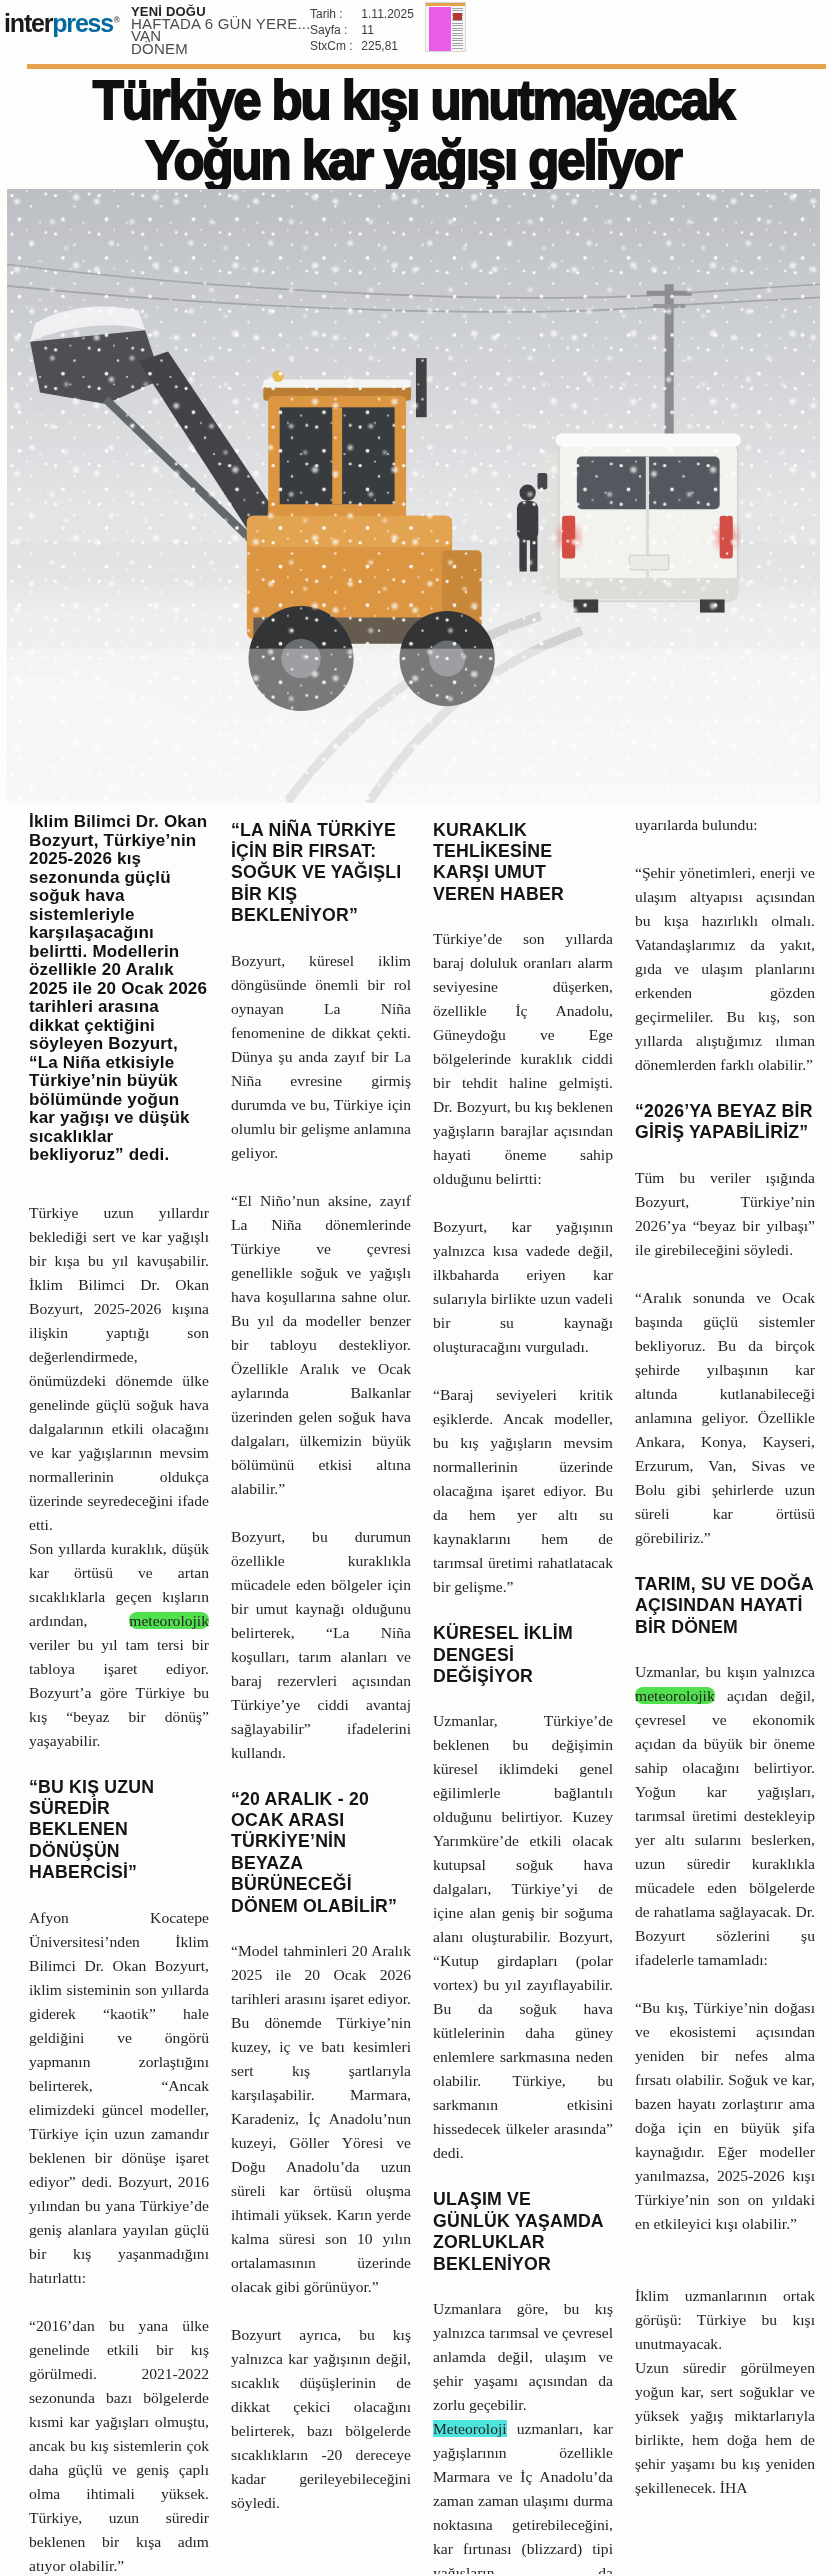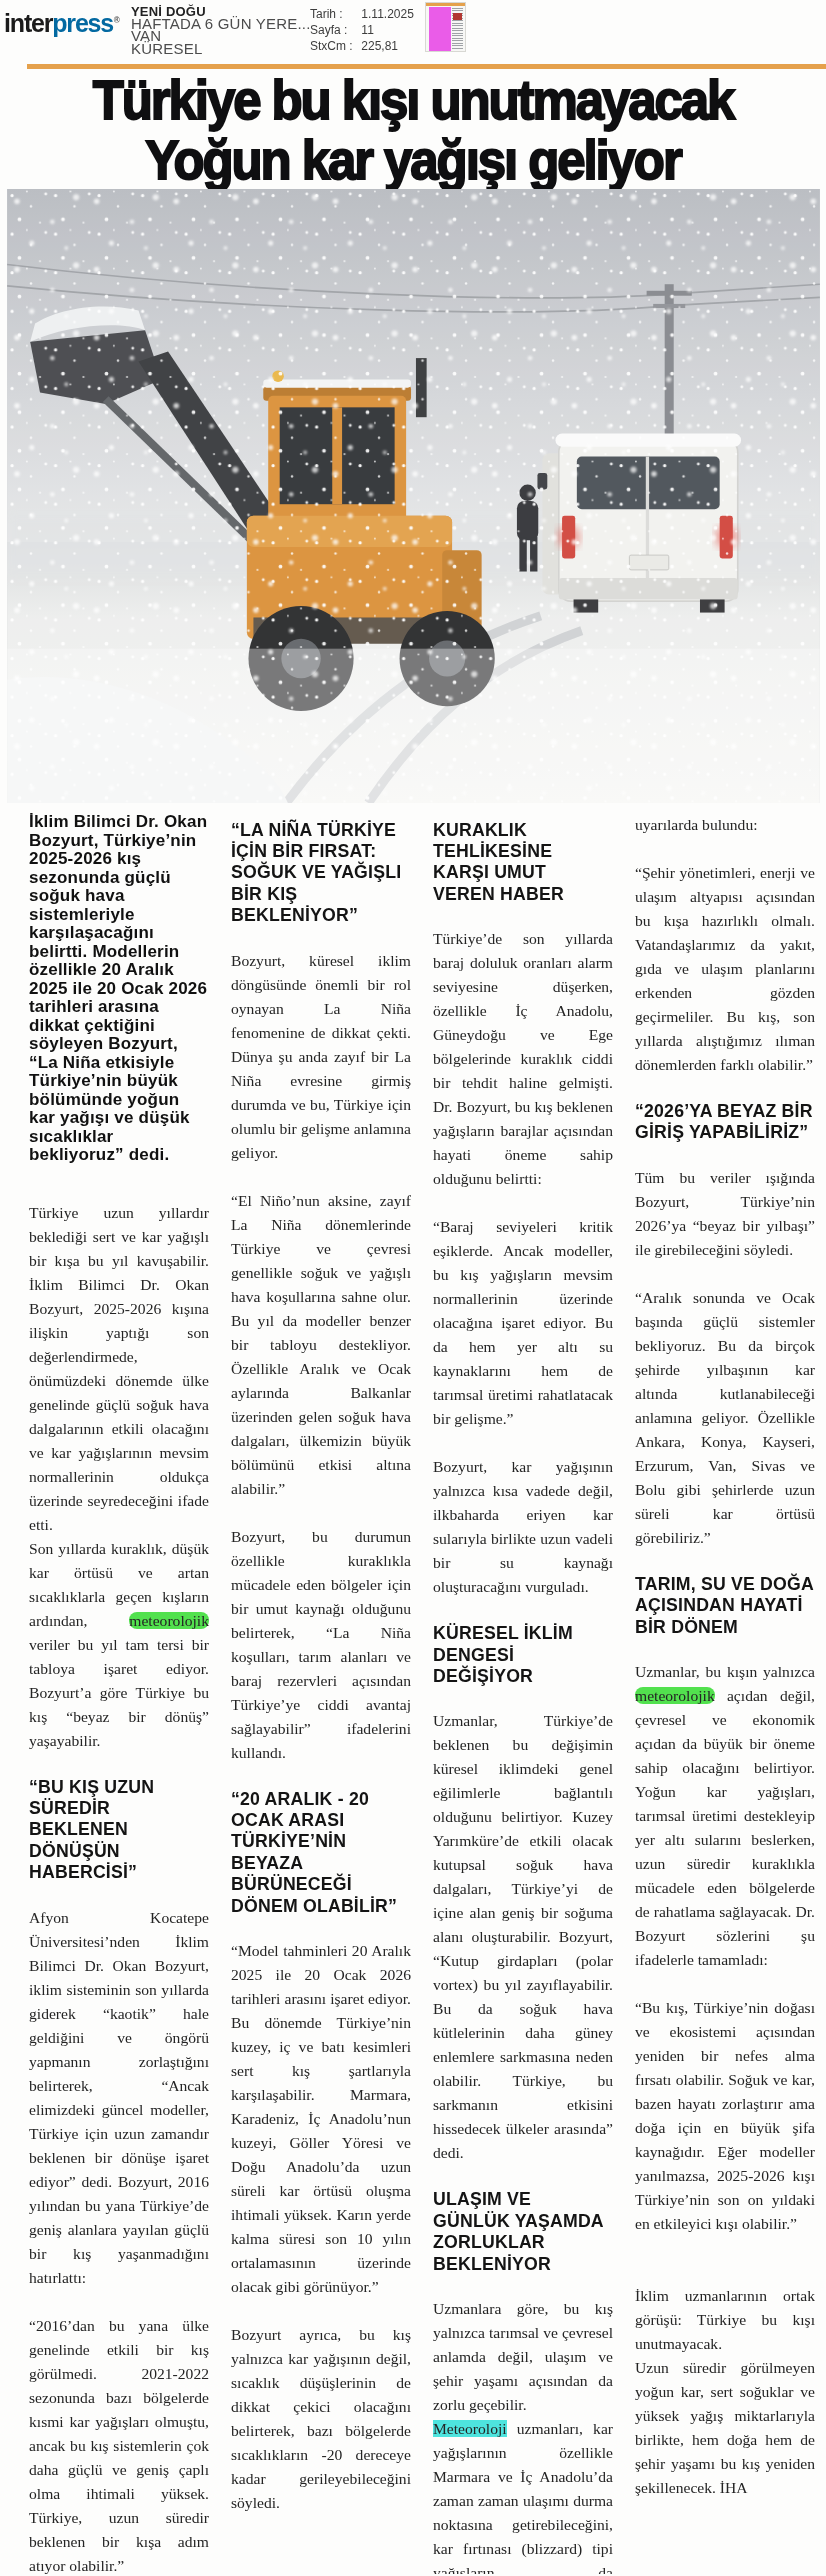--- a/index.html
+++ b/index.html
@@ -55,21 +55,21 @@
 <div class="page">
 
   <div class="logo">
     <span class="lg-black">inter</span><span class="lg-red">press</span><span class="lg-reg">®</span>
   </div>
 
   <div class="pub">
     <div class="pub-name">YENİ DOĞU</div>
     <div class="pub-line">HAFTADA 6 GÜN YERE...</div>
     <div class="pub-line">VAN</div>
-    <div class="pub-line">KÜRESEL</div>
+    <div class="pub-line">DÖNEM</div>
   </div>
 
   <div class="meta">
     <div class="meta-row">
       <span class="meta-label">Tarih :</span>
       <span class="meta-value">1.11.2025</span>
     </div>
     <div class="meta-row">
       <span class="meta-label">Sayfa :</span>
       <span class="meta-value">11</span>
@@ -220,22 +220,22 @@
         <p><span>Bozyurt, küresel iklim döngüsünde önemli bir rol oynayan La Niña fenomenine de dikkat çekti. Dünya şu anda zayıf bir La Niña evresine girmiş durumda ve bu, Türkiye için olumlu bir gelişme anlamına geliyor.</span></p>
         <p><span>“El Niño’nun aksine, zayıf La Niña dönemlerinde Türkiye ve çevresi genellikle soğuk ve yağışlı hava koşullarına sahne olur. Bu yıl da modeller benzer bir tabloyu destekliyor. Özellikle Aralık ve Ocak aylarında Balkanlar üzerinden gelen soğuk hava dalgaları, ülkemizin büyük bölümünü etkisi altına alabilir.”</span></p>
         <p><span>Bozyurt, bu durumun özellikle kuraklıkla mücadele eden bölgeler için bir umut kaynağı olduğunu belirterek, “La Niña koşulları, tarım alanları ve baraj rezervleri açısından Türkiye’ye ciddi avantaj sağlayabilir” ifadelerini kullandı.</span></p>
         <h3><span>“20 ARALIK - 20 OCAK ARASI TÜRKİYE’NİN BEYAZA BÜRÜNECEĞİ DÖNEM OLABİLİR”</span></h3>
         <p><span>“Model tahminleri 20 Aralık 2025 ile 20 Ocak 2026 tarihleri arasını işaret ediyor. Bu dönemde Türkiye’nin kuzey, iç ve batı kesimleri sert kış şartlarıyla karşılaşabilir. Marmara, Karadeniz, İç Anadolu’nun kuzeyi, Göller Yöresi ve Doğu Anadolu’da uzun süreli kar örtüsü oluşma ihtimali yüksek. Karın yerde kalma süresi son 10 yılın ortalamasının üzerinde olacak gibi görünüyor.”</span></p>
         <p><span>Bozyurt ayrıca, bu kış yalnızca kar yağışının değil, sıcaklık düşüşlerinin de dikkat çekici olacağını belirterek, bazı bölgelerde sıcaklıkların -20 dereceye kadar gerileyebileceğini söyledi.</span></p>
       </div>
     <div class="col">
         <h3><span>KURAKLIK TEHLİKESİNE KARŞI UMUT VEREN HABER</span></h3>
         <p><span>Türkiye’de son yıllarda baraj doluluk oranları alarm seviyesine düşerken, özellikle İç Anadolu, Güneydoğu ve Ege bölgelerinde kuraklık ciddi bir tehdit haline gelmişti. Dr. Bozyurt, bu kış beklenen yağışların barajlar açısından hayati öneme sahip olduğunu belirtti:</span></p>
+        <p><span>Bozyurt, kar yağışının yalnızca kısa vadede değil, ilkbaharda eriyen kar sularıyla birlikte uzun vadeli bir su kaynağı oluşturacağını vurguladı.</span></p>
         <p><span>“Baraj seviyeleri kritik eşiklerde. Ancak modeller, bu kış yağışların mevsim normallerinin üzerinde olacağına işaret ediyor. Bu da hem yer altı su kaynaklarını hem de tarımsal üretimi rahatlatacak bir gelişme.”</span></p>
-        <p><span>Bozyurt, kar yağışının yalnızca kısa vadede değil, ilkbaharda eriyen kar sularıyla birlikte uzun vadeli bir su kaynağı oluşturacağını vurguladı.</span></p>
         <h3><span>KÜRESEL İKLİM DENGESİ DEĞİŞİYOR</span></h3>
         <p><span>Uzmanlar, Türkiye’de beklenen bu değişimin küresel iklimdeki genel eğilimlerle bağlantılı olduğunu belirtiyor. Kuzey Yarımküre’de etkili olacak kutupsal soğuk hava dalgaları, Türkiye’yi de içine alan geniş bir soğuma alanı oluşturabilir. Bozyurt, “Kutup girdapları (polar vortex) bu yıl zayıflayabilir. Bu da soğuk hava kütlelerinin daha güney enlemlere sarkmasına neden olabilir. Türkiye, bu sarkmanın etkisini hissedecek ülkeler arasında” dedi.</span></p>
         <h3><span>ULAŞIM VE GÜNLÜK YAŞAMDA ZORLUKLAR BEKLENİYOR</span></h3>
         <p class="tight"><span>Uzmanlara göre, bu kış yalnızca tarımsal ve çevresel anlamda değil, ulaşım ve şehir yaşamı açısından da zorlu geçebilir.</span></p>
         <p><span class="hl-cyan">Meteoroloji</span><span> uzmanları, kar yağışlarının özellikle Marmara ve İç Anadolu’da zaman zaman ulaşımı durma noktasına getirebileceğini, kar fırtınası (blizzard) tipi yağışların da yaşanabileceğini öngörüyor. Bozyurt, vatandaşların erken hazırlık yapmaları gerektiğini belirterek şu</span></p>
       </div>
     <div class="col">
         <p><span>uyarılarda bulundu:</span></p>
         <p><span>“Şehir yönetimleri, enerji ve ulaşım altyapısı açısından bu kışa hazırlıklı olmalı. Vatandaşlarımız da yakıt, gıda ve ulaşım planlarını erkenden gözden geçirmeliler. Bu kış, son yıllarda alıştığımız ılıman dönemlerden farklı olabilir.”</span></p>
         <h3><span>“2026’YA BEYAZ BİR GİRİŞ YAPABİLİRİZ”</span></h3>

